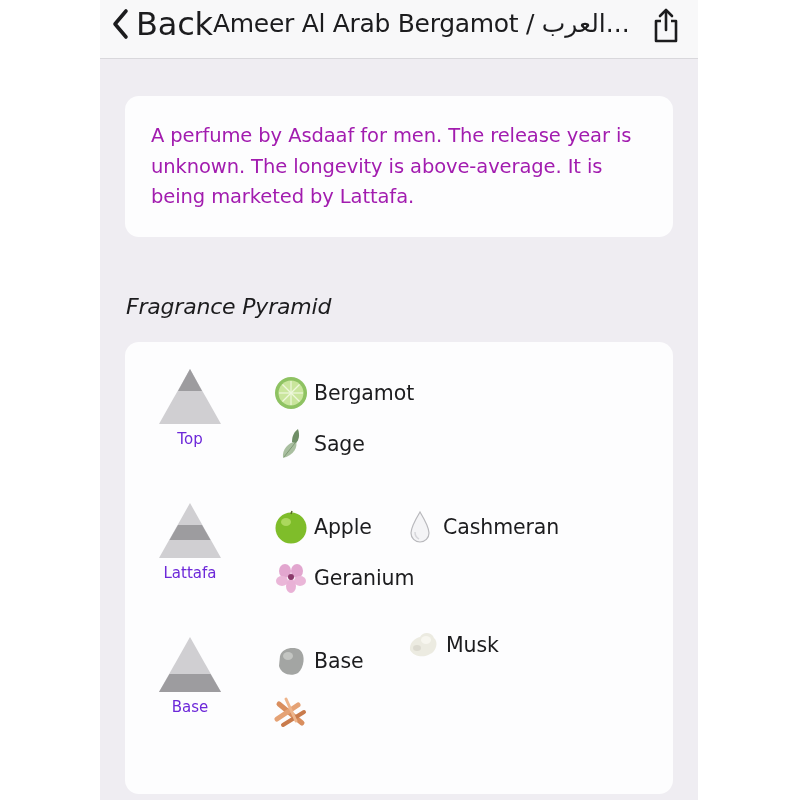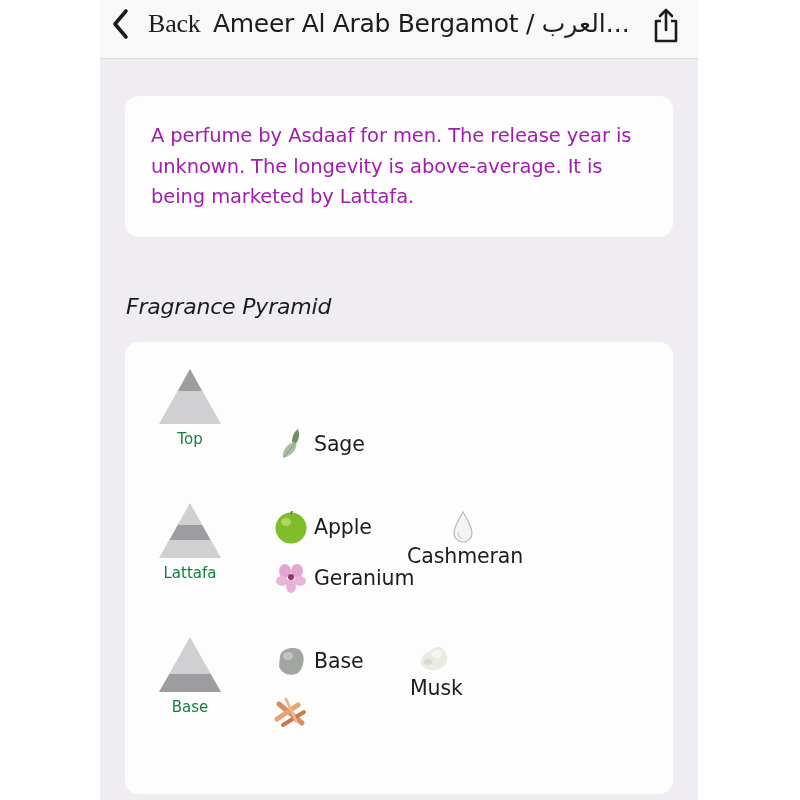--- a/index.html
+++ b/index.html
@@ -13,21 +13,21 @@
   }
   .navbar {
     position:absolute; left:0; top:0; width:598px; height:58px;
     background:#f8f8f9; border-bottom:1px solid #d9d8dc;
   }
   .back-btn {
     position:absolute; left:10px; top:6px; height:36px; display:flex; align-items:center;
     color:#1c1c1e; cursor:pointer;
   }
   .back-btn svg { width:22px; height:32px; }
-  .back-label { font-size:26px; margin-left:16px; letter-spacing:-0.2px;font-family:Liberation Serif, serif; }
+  .back-label { font-size:32px; margin-left:4px; letter-spacing:-0.2px; }
   .nav-title {
     position:absolute; left:113px; top:6px; height:36px; line-height:36px;
     font-size:25px; font-weight:500; white-space:nowrap; letter-spacing:-0.3px;
   }
   .share-btn { position:absolute; left:551px; top:6px; width:30px; height:38px; cursor:pointer; }
 
   .card {
     position:absolute; left:25px; width:548px; background:#fdfdfe; border-radius:14px;
   }
   .desc-card { top:96px; height:141px; }
@@ -36,21 +36,21 @@
     font-size:19.5px; line-height:30.5px; color:#a21caf; letter-spacing:-0.1px;
   }
   .section-title {
     position:absolute; left:26px; top:294px; font-size:22px; font-weight:500; letter-spacing:-0.2px;font-style:italic;
   }
   .pyramid-card { top:342px; height:452px; }
 
   .tier { position:absolute; left:0; width:548px; height:120px; }
   .tier-icon { position:absolute; left:33px; top:26px; width:64px; height:58px; }
   .tier-label {
-    position:absolute; left:0; width:130px; top:88px; text-align:center; font-size:15px; color:#15803d;
+    position:absolute; left:0; width:130px; top:88px; text-align:center; font-size:15px; color:#6d28d9;
   }
   .note {
     position:absolute; height:34px; display:flex; align-items:center; cursor:pointer;
   }
   .note-icon { width:36px; height:34px; display:flex; align-items:center; justify-content:center; }
   .note-label { font-size:20.5px; margin-left:5px; color:#1c1c1e; letter-spacing:-0.1px; }
 </style>
 </head>
 <body>
 
@@ -81,20 +81,35 @@
 
   <div class="card pyramid-card">
 
     <div class="tier" style="top:0;">
       <svg class="tier-icon" viewBox="0 0 64 58">
         <polygon points="32,1 63,56 1,56" fill="#d0cfd2"></polygon>
         <polygon points="32,1 44,23 20,23" fill="#9d9c9f"></polygon>
       </svg>
       <div class="tier-label">Top</div>
 
+      <div class="note" style="left:148px; top:34px;">
+        <span class="note-icon">
+          <svg width="34" height="34" viewBox="0 0 34 34">
+            <circle cx="17" cy="17" r="16" fill="#8ec262"></circle>
+            <circle cx="17" cy="17" r="12.5" fill="#c9e59c"></circle>
+            <g stroke="#eef7dc" stroke-width="1.2">
+              <line x1="17" y1="5" x2="17" y2="29"></line>
+                <line x1="5" y1="17" x2="29" y2="17"></line>
+              <line x1="8.5" y1="8.5" x2="25.5" y2="25.5"></line>
+                <line x1="25.5" y1="8.5" x2="8.5" y2="25.5"></line>
+            </g>
+          </svg>
+        </span>
+        <span class="note-label">Bergamot</span>
+      </div>
       <div class="note" style="left:148px; top:85px;justify-content:center;">
         <span class="note-icon">
           <svg width="34" height="34" viewBox="0 0 34 34">
             <path d="M9 31 C8 22 14 16 22 14 C24 20 20 28 9 31 Z" fill="#a9bfa0"></path>
             <path d="M18 15 C18 9 20 5 24 2 C26 8 25 13 22 16 Z" fill="#6f8e66"></path>
             <path d="M10 30 L21 16" stroke="#7f9a75" stroke-width="1"></path>
           </svg>
         </span>
         <span class="note-label">Sage</span>
       </div>
@@ -110,21 +125,21 @@
       <div class="note" style="left:148px; top:34px;align-items:center;">
         <span class="note-icon">
           <svg width="34" height="34" viewBox="0 0 34 34">
             <circle cx="17" cy="18" r="15.5" fill="#7fbd2a"></circle>
             <ellipse cx="12" cy="12" rx="5" ry="4" fill="#b6de6a" opacity="0.8"></ellipse>
             <path d="M17 4 L18 1" stroke="#5a6b2b" stroke-width="1.5"></path>
           </svg>
         </span>
         <span class="note-label">Apple</span>
       </div>
-      <div class="note" style="left:277px; top:34px;flex-direction:column;">
+      <div class="note" style="left:277px; top:34px;">
         <span class="note-icon">
           <svg width="34" height="34" viewBox="0 0 34 34">
             <path d="M17 2 C17 2 8 17 8 23 C8 28 12 32 17 32 C22 32 26 28 26 23 C26 17 17 2 17 2 Z" fill="#f4f4f6" stroke="#b8b8bc" stroke-width="1.2"></path>
             <path d="M12 22 C12 26 14 28 16 29" fill="none" stroke="#d6d6da" stroke-width="1.5"></path>
           </svg>
         </span>
         <span class="note-label">Cashmeran</span>
       </div>
       <div class="note" style="left:148px; top:85px;">
         <span class="note-icon">
@@ -150,21 +165,21 @@
 
       <div class="note" style="left:148px; top:34px;">
         <span class="note-icon">
           <svg width="34" height="34" viewBox="0 0 34 34">
             <path d="M6 12 C8 4 20 2 26 6 C32 11 30 24 24 29 C17 33 7 30 5 22 Z" fill="#a3a5a3"></path>
             <ellipse cx="14" cy="12" rx="5" ry="4" fill="#c3c5c2"></ellipse>
           </svg>
         </span>
         <span class="note-label">Base</span>
       </div>
-      <div class="note" style="left:280px; top:32px;flex-direction:column;">
+      <div class="note" style="left:280px; top:18px;">
         <span class="note-icon">
           <svg width="34" height="34" viewBox="0 0 34 34">
             <path d="M4 22 C3 15 9 10 14 9 C17 3 26 4 28 10 C33 14 30 24 24 26 C18 30 8 29 4 22 Z" fill="#ecebe1"></path>
             <ellipse cx="20" cy="12" rx="5" ry="4" fill="#f7f6ef"></ellipse>
             <ellipse cx="11" cy="20" rx="4" ry="3" fill="#dcdad0"></ellipse>
           </svg>
         </span>
         <span class="note-label">Musk</span>
       </div>
       <div class="note" style="left:148px; top:85px;">

